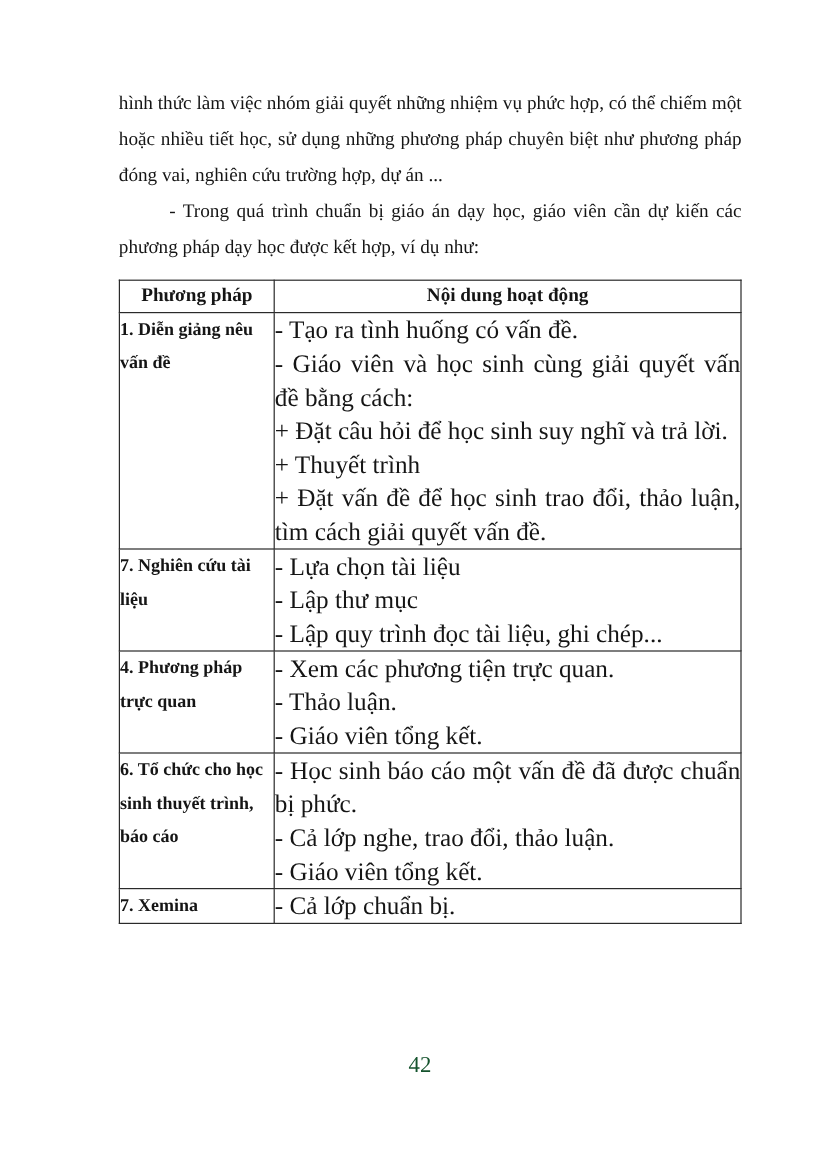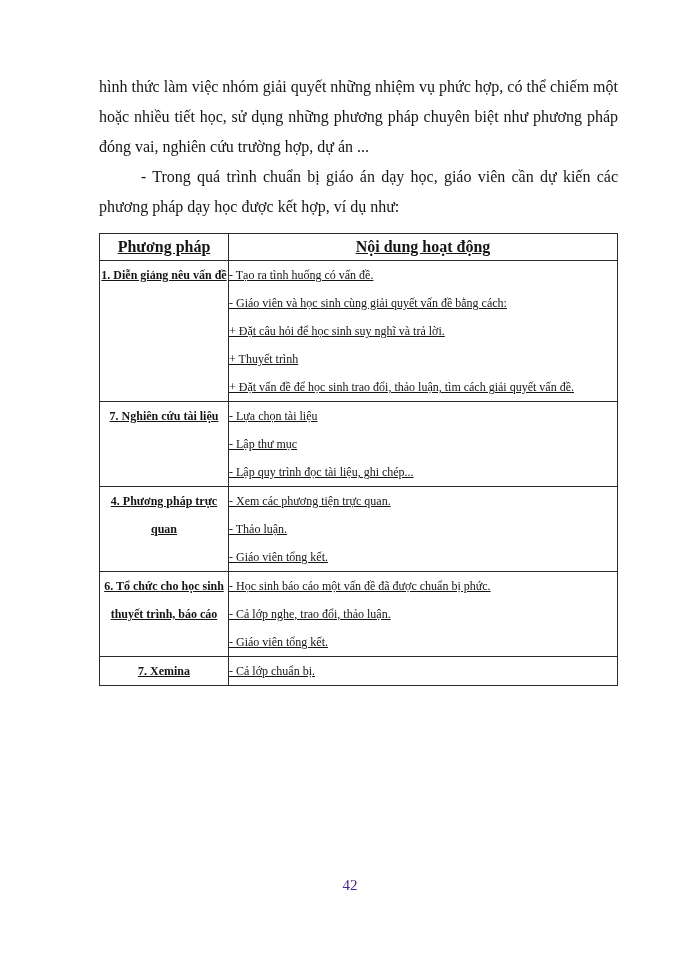--- a/index.html
+++ b/index.html
@@ -17,57 +17,56 @@
     line-height: 30px;
     text-align: justify;
     margin: 0;
   }
   .para.indent { text-indent: 42px; }
   table.doc-table {
     width: 100%;
     border-collapse: collapse;
     margin-top: 11px;
     table-layout: fixed;
-    text-decoration: underline;
   }
   table.doc-table th, table.doc-table td {
     border: 1px solid #2a2a2a;
     padding: 0;
   }
   th.h-method { width: 129px; }
   table.doc-table th {
     font-size: 16px;
     font-weight: bold;
     line-height: 26px;
     text-align: center;
     padding: 0 2px;
   }
   td.method {
     font-weight: bold;
-    text-align: center;
+    text-align: left;
     vertical-align: top;
-    font-size: 12px;
+    font-size: 15px;
     line-height: 28px;
     padding: 0 5px;
   }
   td.activities {
     vertical-align: top;
-    font-size: 12px;
+    font-size: 21px;
     line-height: 28px;
     padding: 0 8px 0 9px;
   }
   td.activities .line { text-align: justify; }
   .page-number {
     position: absolute;
     top: 877px;
     left: 0;
     width: 100%;
     text-align: center;
-    font-size: 15px;
-    color: #4c1d95;
+    font-size: 19px;
+    color: #14532d;
   }
 </style>
 </head>
 <body>
 
 <div class="page">
   <div class="content">
 
     <p class="para">hình thức làm việc nhóm giải quyết những nhiệm vụ phức hợp, có thể chiếm một hoặc nhiều tiết học, sử dụng những phương pháp chuyên biệt như phương pháp đóng vai, nghiên cứu trường hợp, dự án ...</p>
     <p class="para indent">- Trong quá trình chuẩn bị giáo án dạy học, giáo viên cần dự kiến các phương pháp dạy học được kết hợp, ví dụ như:</p>

